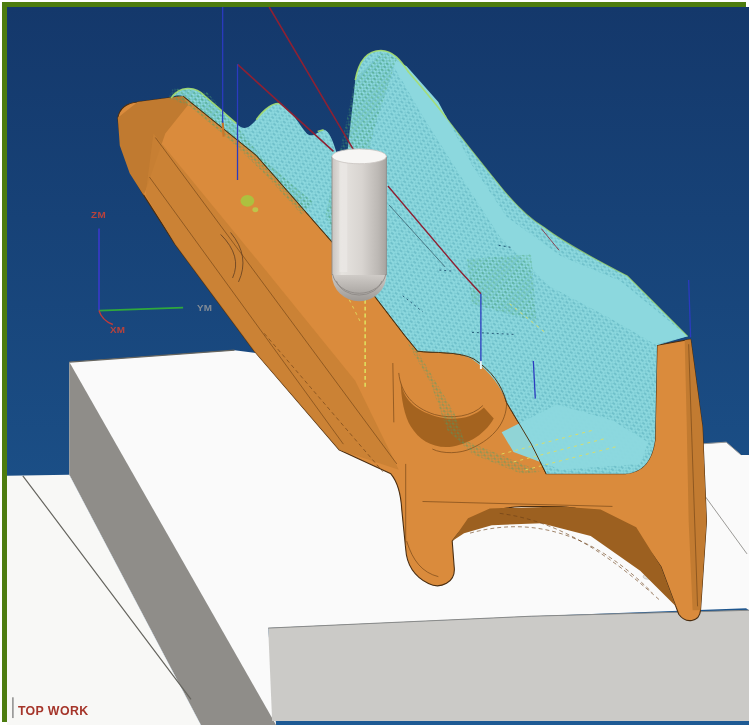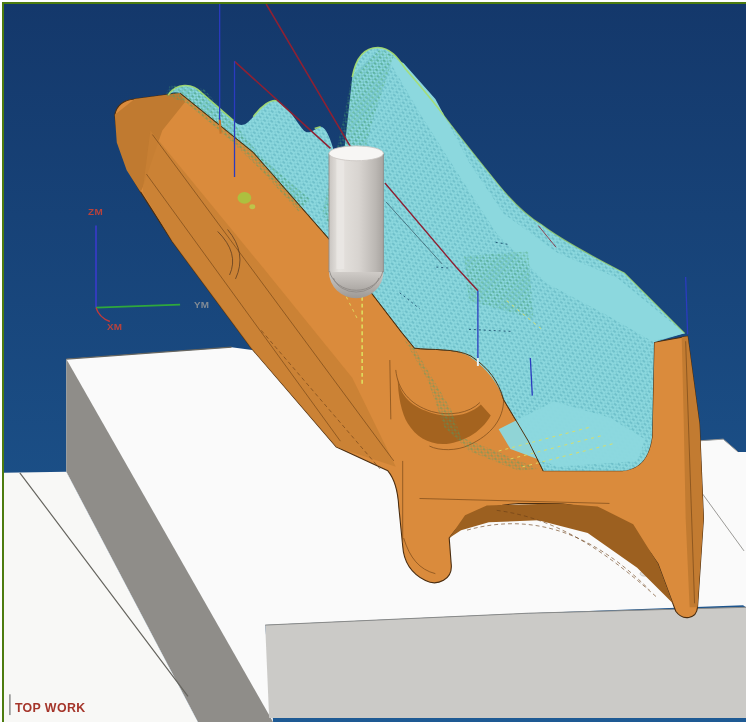--- a/index.html
+++ b/index.html
@@ -3,21 +3,21 @@
 <meta charset="utf-8">
 <style>
   html,body{margin:0;padding:0;background:#ffffff;}
   .frame{
     position:relative;width:750px;height:726px;box-sizing:border-box;
     background:#ffffff;overflow:hidden;
     font-family:"Liberation Sans", sans-serif;
   }
   .inner{
     position:absolute;left:2px;top:2px;width:744px;height:720px;
-    border:2px solid #4d7c0f;box-sizing:border-box;background:#16396a;
+    border:5px solid #4d7c0f;box-sizing:border-box;background:#16396a;
   }
   .inner svg{display:block;width:742px;height:718px;}
   text{font-family:"Liberation Sans", sans-serif;}
   .axis-label{font-size:10px;font-weight:bold;letter-spacing:0.3px;}
   .view-label{font-size:12.5px;font-weight:bold;letter-spacing:0.4px;}
 </style>
 </head>
 <body>
 
 <div class="frame">

